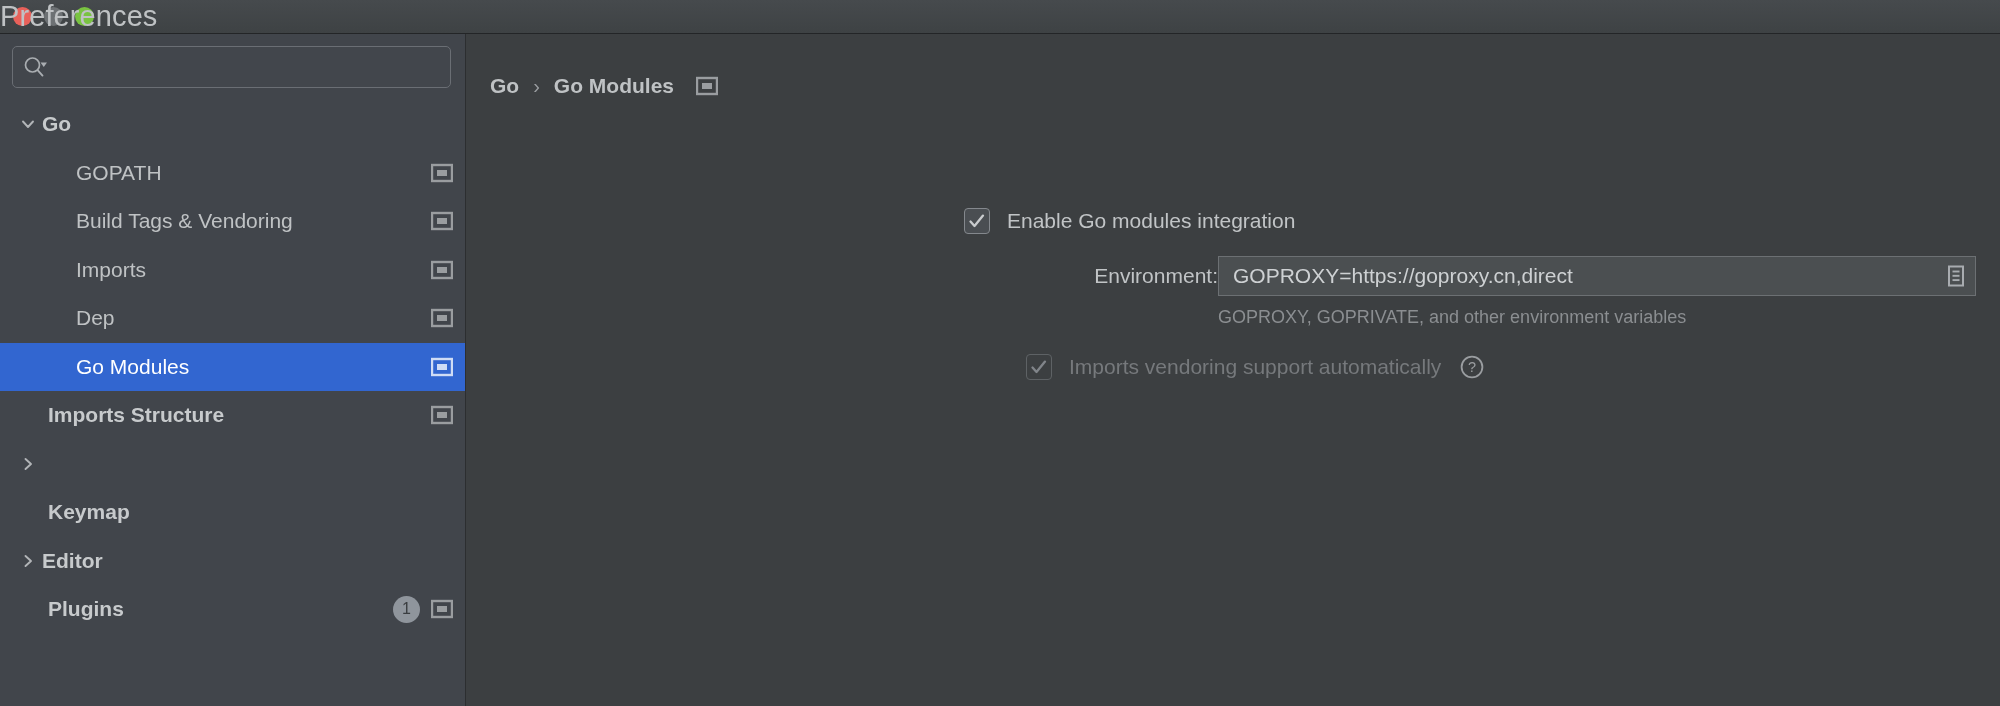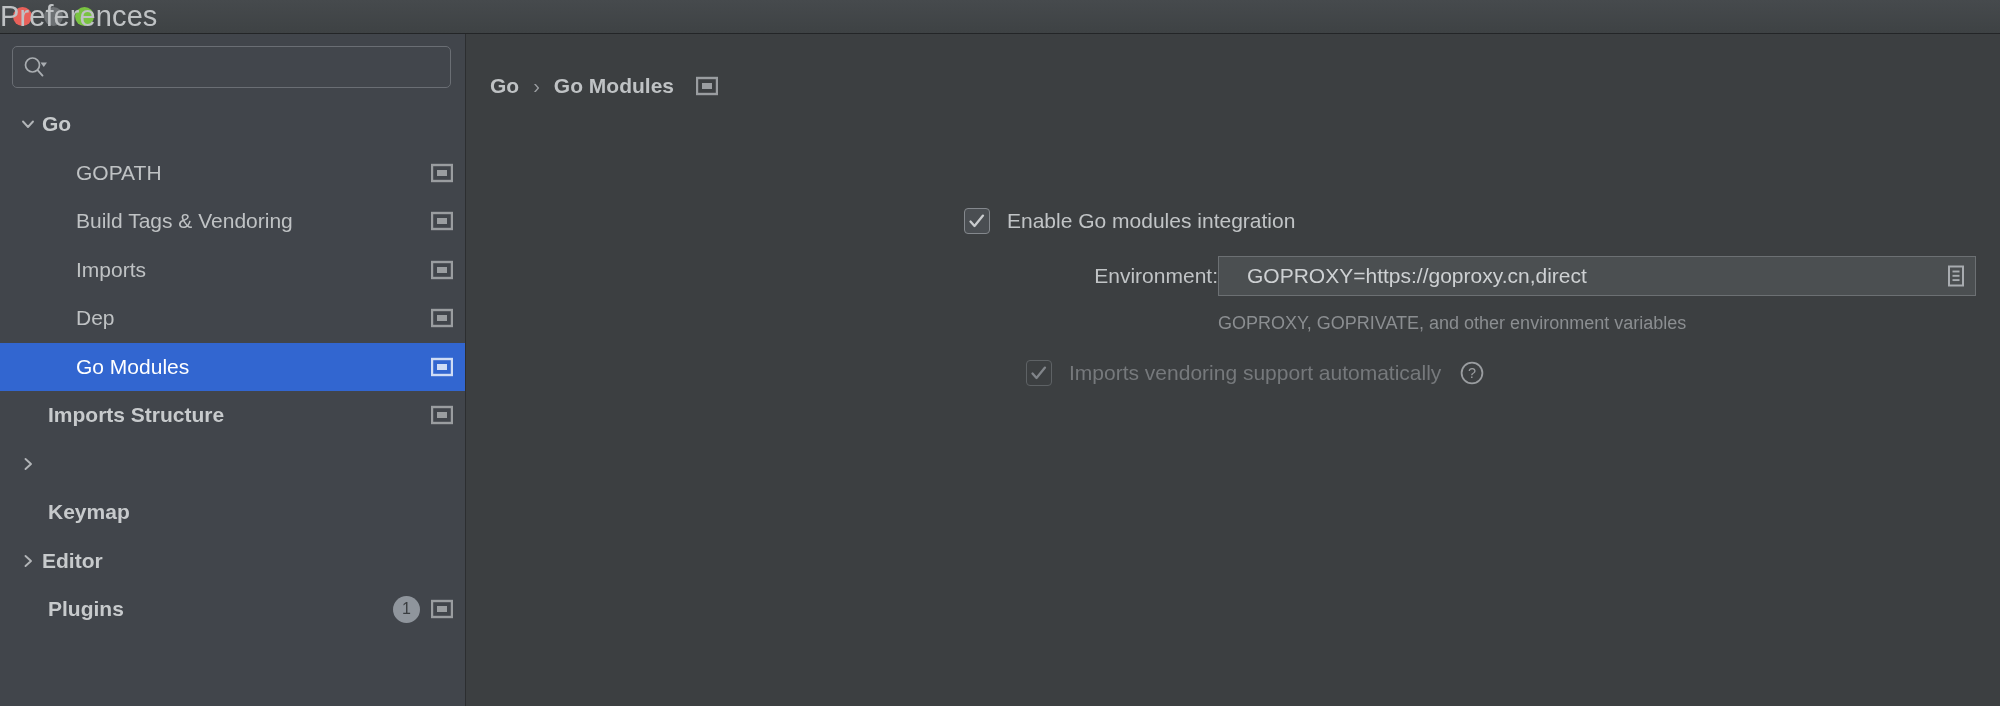--- a/index.html
+++ b/index.html
@@ -175,39 +175,39 @@
     white-space: nowrap;
   }
   .env-field {
     flex: 1;
     margin-right: 24px;
     height: 40px;
     background: #4b4f51;
     border: 1px solid #6c7073;
     display: flex;
     align-items: center;
-    padding: 0 4px 0 28px;
+    padding: 0 4px 0 14px;
   }
   .env-input {
     flex: 1;
     background: transparent;
     border: none;
     outline: none;
     color: #ced1d3;
     font-family: "Liberation Sans", sans-serif;
     font-size: 21px;
   }
   .env-btn {
     width: 30px; height: 30px;
     display: flex;
     align-items: center;
     justify-content: center;
     cursor: default;
   }
-  .hint-row { padding-left: 752px; margin-top: 17px; }
+  .hint-row { padding-left: 752px; margin-top: 11px; }
   .hint {
     font-size: 18px;
     color: #8b8e91;
     white-space: nowrap;
   }
   .vendor-row { padding-left: 560px; margin-top: 26px; }
   .help-icon { margin-left: 18px; display: flex; align-items: center; }
 </style>
 </head>
 <body>

